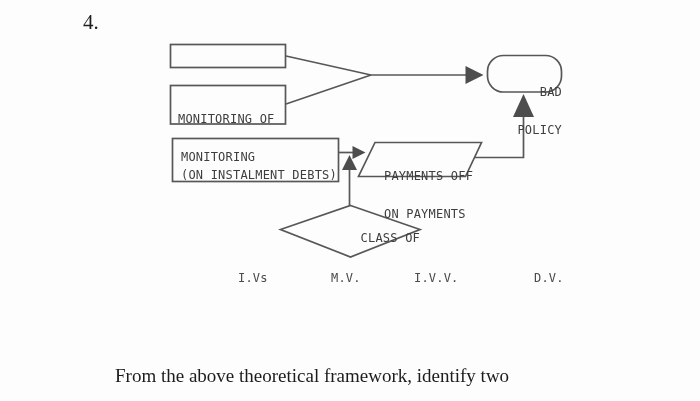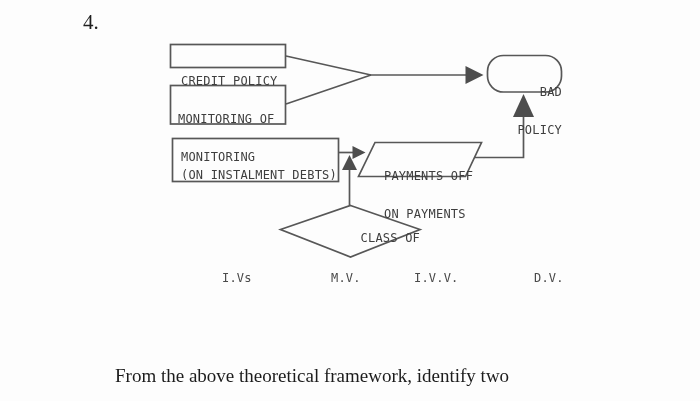--- a/index.html
+++ b/index.html
@@ -49,23 +49,20 @@
       <path d="M474.5,157.5 L523.5,157.5 L523.5,116"></path>
     </g>
     <g fill="#4d4d4d" stroke="none">
       <polygon points="465.5,66 483.5,75 465.5,84"></polygon>
       <polygon points="352.5,146 365.5,152.5 352.5,159"></polygon>
       <polygon points="342,170 349.5,155 357,170"></polygon>
       <polygon points="513,117 523.5,94 534,117"></polygon>
     </g>
   </svg>
 
-  <div class="mono node-label" style="left:181px;top:50px">
-    <div>CREDIT POLICY</div>
-  </div>
 
   <div class="mono node-label" style="left:178px;top:88px">
     <div>MONITORING OF</div>
     <div style="padding-left:3px">MONITORING</div>
   </div>
 
   <div class="mono node-label" style="left:181px;top:144px">
     <div>(ON INSTALMENT DEBTS)</div>
   </div>
 
@@ -76,21 +73,21 @@
 
   <div class="mono node-label centered" style="left:487px;top:61px;width:75px">
     <div>BAD</div>
     <div>POLICY</div>
   </div>
 
   <div class="mono node-label centered" style="left:280px;top:207px;width:140px">
     <div>CLASS OF</div>
   </div>
 
-  <div class="mono var-label" style="left:222px;top:272px">I.Vs</div>
+  <div class="mono var-label" style="left:238px;top:272px">I.Vs</div>
   <div class="mono var-label" style="left:331px;top:272px">M.V.</div>
   <div class="mono var-label" style="left:414px;top:272px">I.V.V.</div>
   <div class="mono var-label" style="left:534px;top:272px">D.V.</div>
 
   <div class="para">
     <div>        From the above theoretical framework, identify two</div>
     
     
   </div>
 

